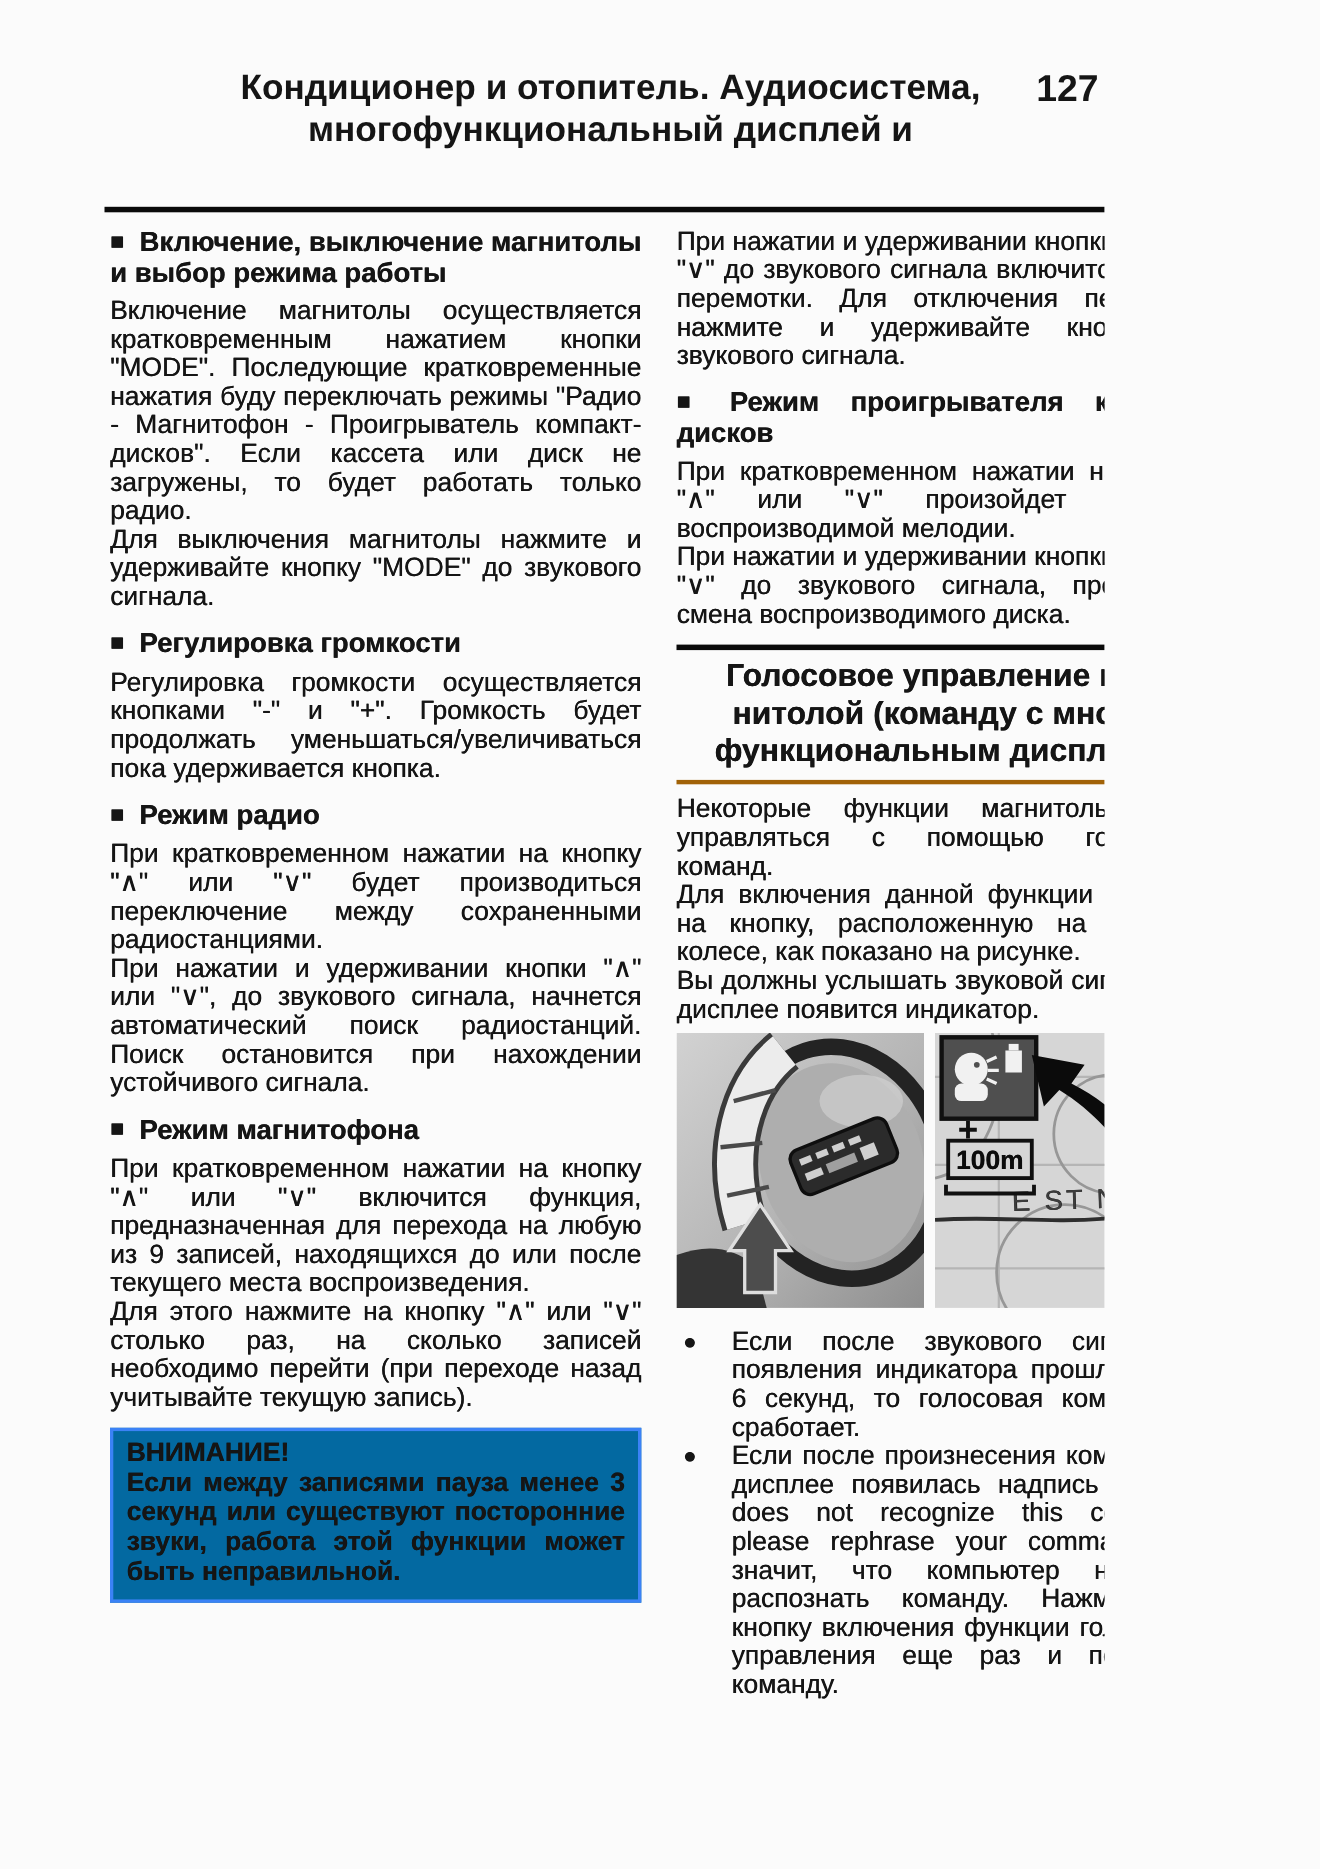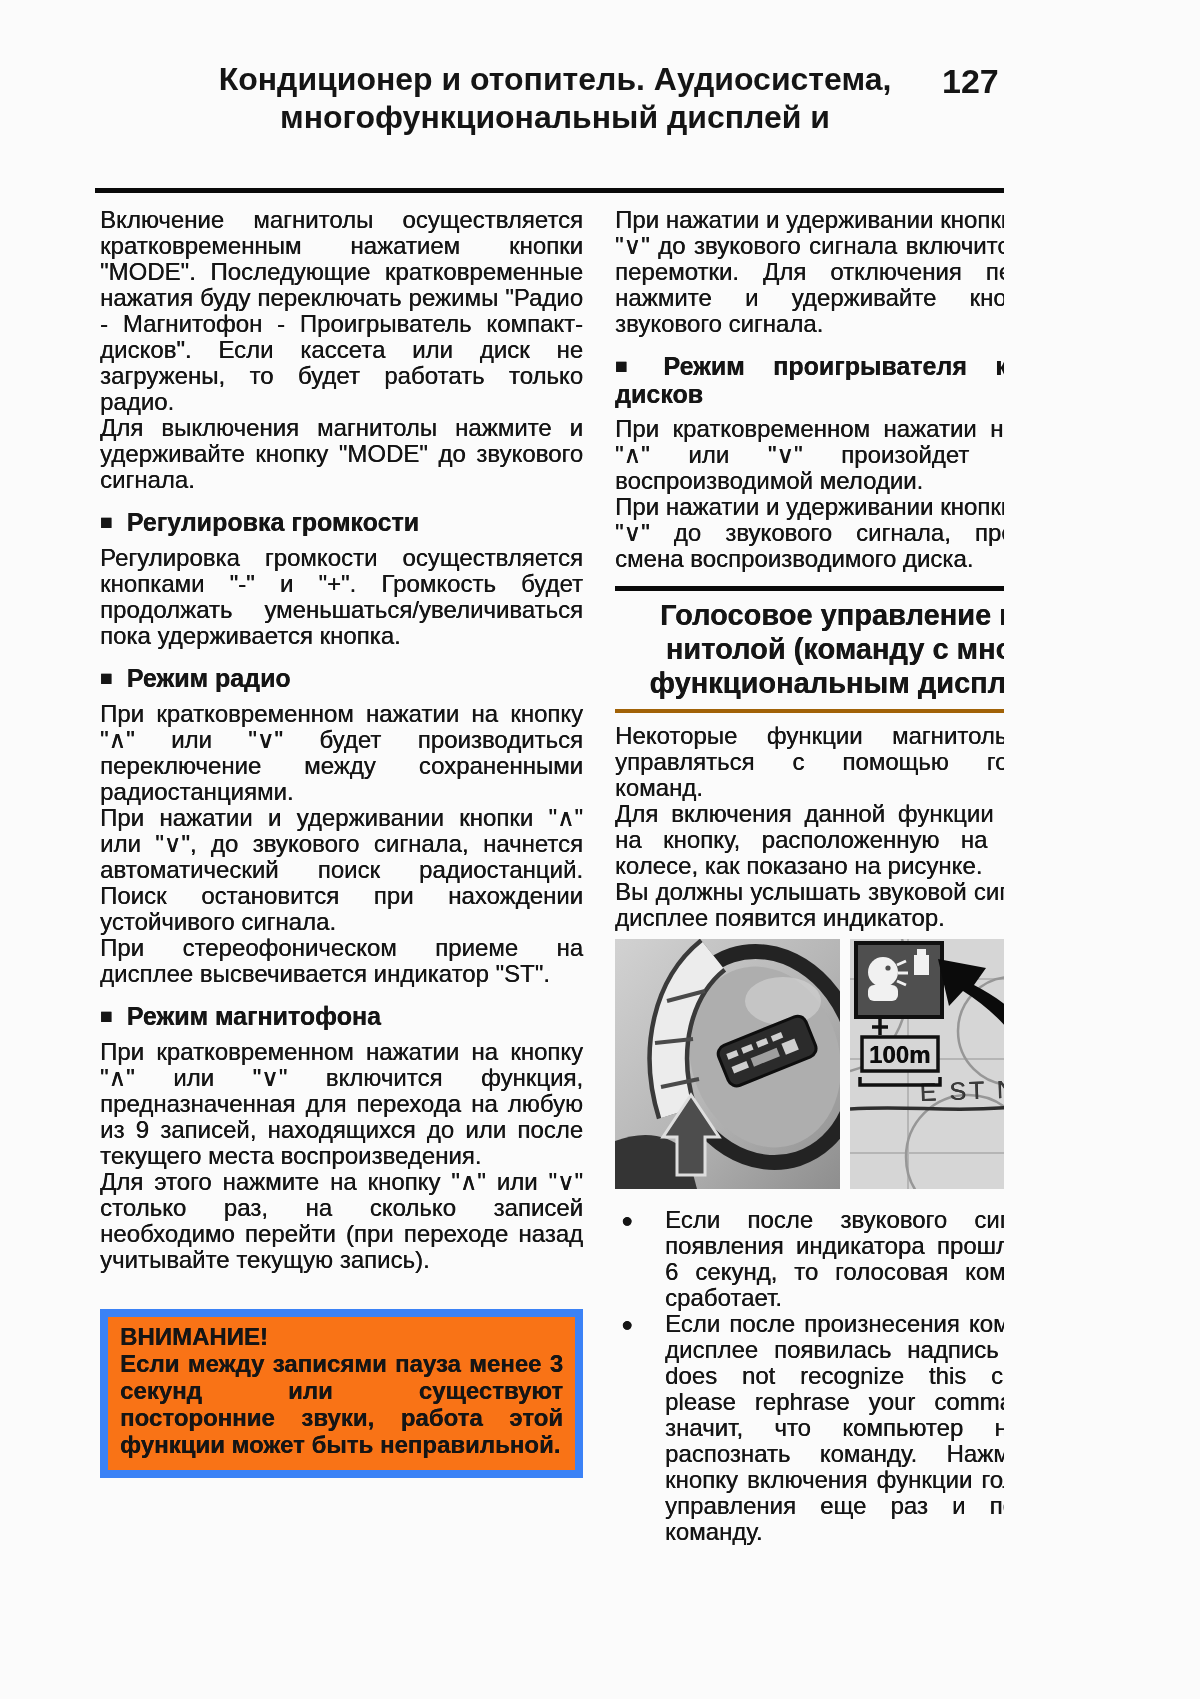--- a/index.html
+++ b/index.html
@@ -22,21 +22,21 @@
        text-shadow:0.35px 0 0 currentColor;}
   .col-left{left:100px;width:483px;}
   .col-right{left:615px;width:488px;}
 
   p{margin:0;}
   h3{margin:16px 0 8px 0;font-size:25px;line-height:27px;font-weight:bold;text-align:justify;}
   h3.first{margin-top:0;}
   .sq{font-size:21px;margin-right:14px;position:relative;top:-2px;}
 
   
-  .attention{margin-top:36px;border:8px solid #3b82f6;background:#f97316;
+  .attention{margin-top:14px;border:3px solid #3b82f6;background:#0369a1;
              padding:6px 12px 12px 12px;font-weight:bold;line-height:27px;}
   .attention .atitle{display:block;}
 
   
   .voice-hd{margin:14px 0 10px 0;border-top:5px solid #0a0a0a;border-bottom:4px solid #a16207;
             padding:7px 0 9px 0;text-align:center;font-weight:bold;font-size:29px;line-height:34px;}
 
   
   .figure{margin:8px 0 0 0;height:250px;display:flex;gap:10px;}
   .figure svg{display:block;}
@@ -53,30 +53,30 @@
 
   <div class="hdr">
     <div>Кондиционер и отопитель. Аудиосистема,</div>
     <div>многофункциональный дисплей и</div>
   </div>
   <div class="pagenum">127</div>
   <div class="rule-top"></div>
 
   <div class="col col-left">
 
+    <h3 class="first"><span class="sq">■</span><span>Включение, выключение магнитолы и выбор режима работы</span></h3>
     <p>Включение магнитолы осуществляется кратковременным нажатием кнопки "MODE". Последующие кратковременные нажатия буду переключать режимы "Радио - Магнитофон - Проигрыватель компакт-дисков". Если кассета или диск не загружены, то будет работать только радио.</p>
     <p>Для выключения магнитолы нажмите и удерживайте кнопку "MODE" до звукового сигнала.</p>
 
     <h3><span class="sq">■</span><span>Регулировка громкости</span></h3>
     <p>Регулировка громкости осуществляется кнопками "-" и "+". Громкость будет продолжать уменьшаться/увеличиваться пока удерживается кнопка.</p>
 
     <h3><span class="sq">■</span><span>Режим радио</span></h3>
     <p>При кратковременном нажатии на кнопку "∧" или "∨" будет производиться переключение между сохраненными радиостанциями.</p>
     <p>При нажатии и удерживании кнопки "∧" или "∨", до звукового сигнала, начнется автоматический поиск радиостанций. Поиск остановится при нахождении устойчивого сигнала.</p>
-    <p>При стереофоническом приеме на дисплее высвечивается индикатор "ST".</p>
 
     <h3><span class="sq">■</span><span>Режим магнитофона</span></h3>
     <p>При кратковременном нажатии на кнопку "∧" или "∨" включится функция, предназначенная для перехода на любую из 9 записей, находящихся до или после текущего места воспроизведения.</p>
     <p>Для этого нажмите на кнопку "∧" или "∨" столько раз, на сколько записей необходимо перейти (при переходе назад учитывайте текущую запись).</p>
 
     <div class="attention">
       <span class="atitle">ВНИМАНИЕ!</span>
       <span>Если между записями пауза менее 3 секунд или существуют посторонние звуки, работа этой функции может быть неправильной.</span>
     </div>
   </div>

